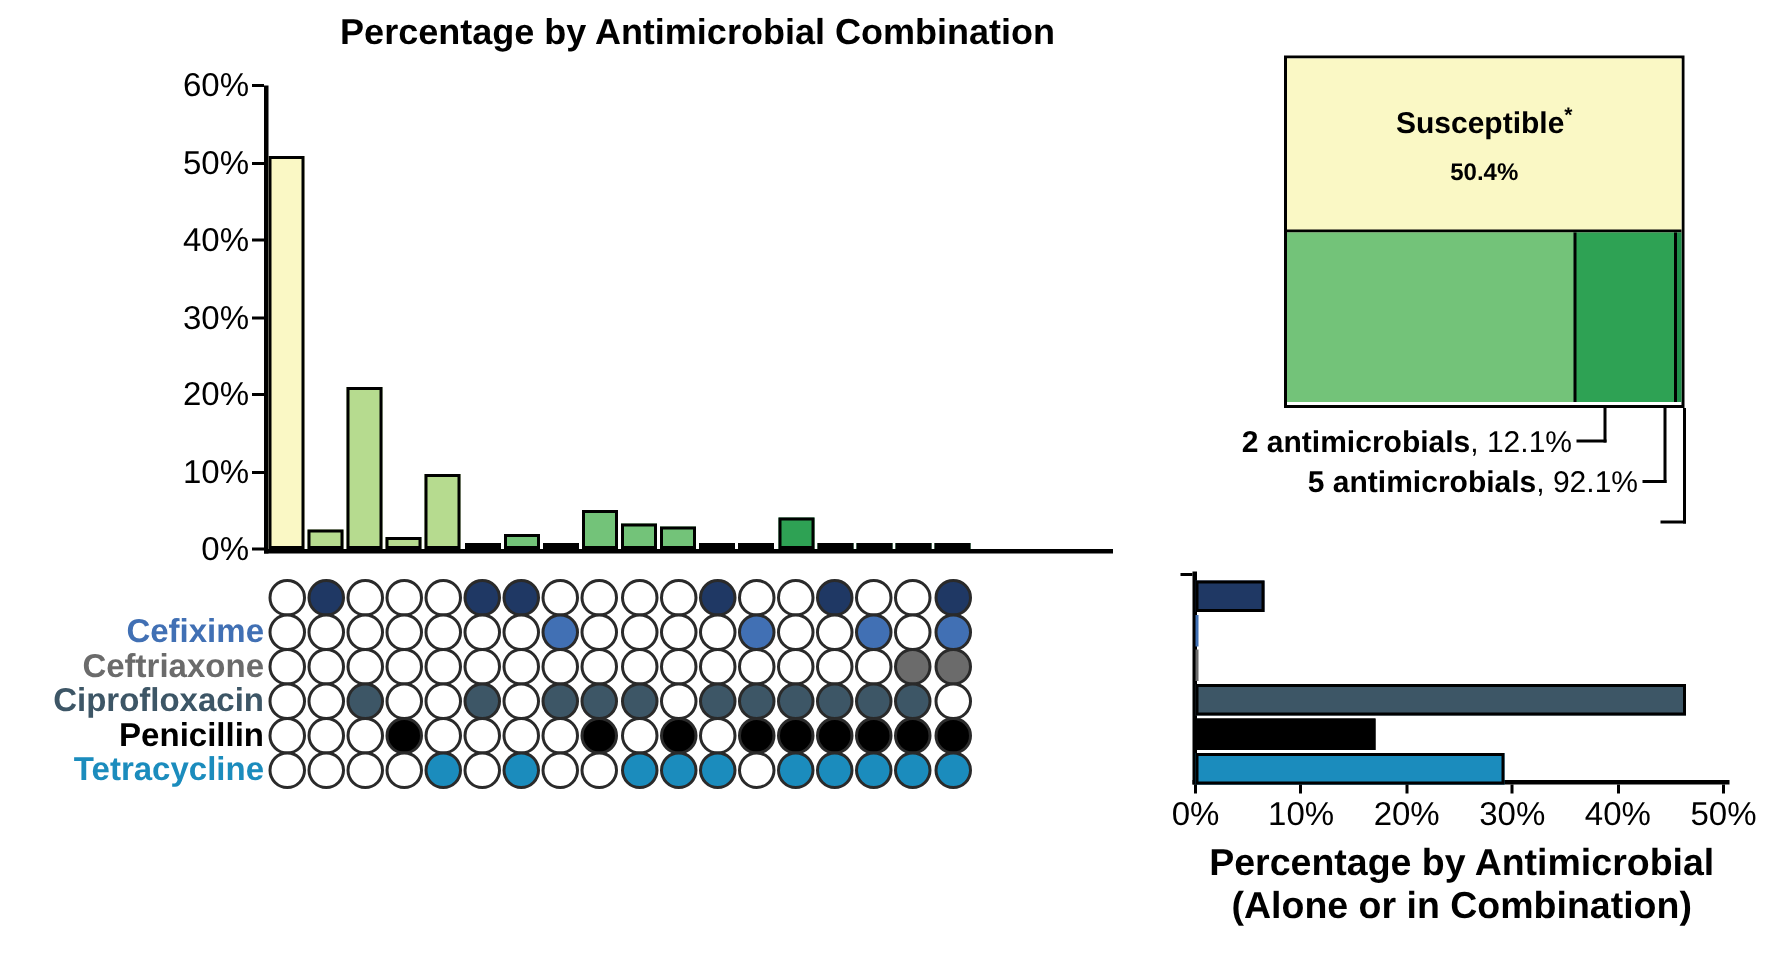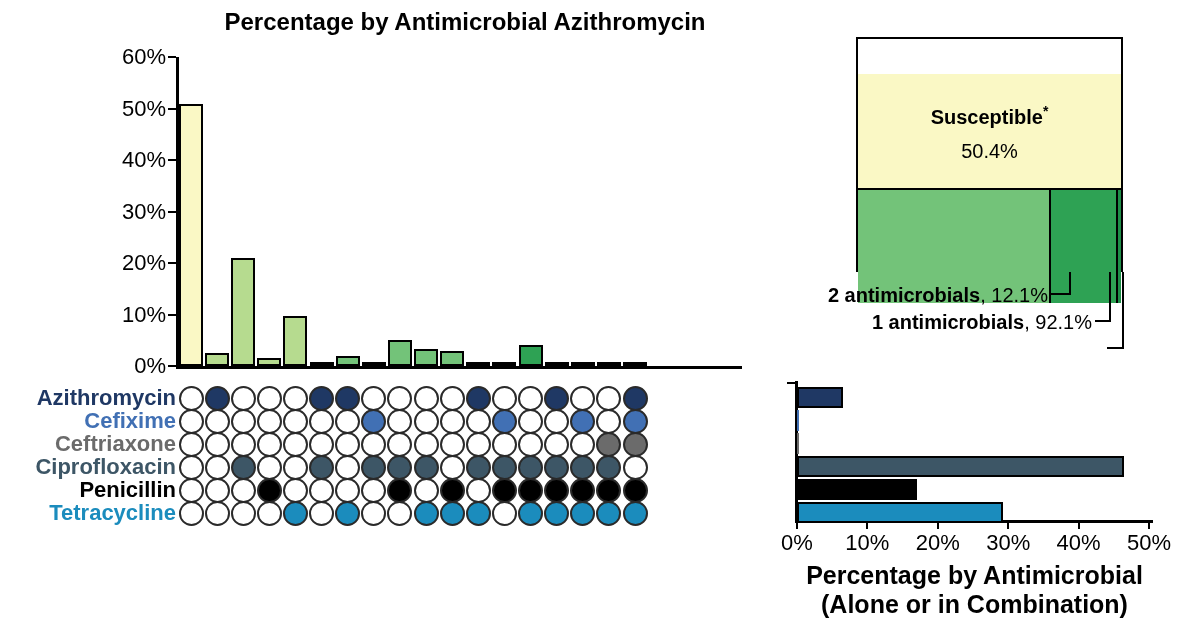--- a/index.html
+++ b/index.html
@@ -16,58 +16,58 @@
   .dot{box-sizing:border-box;width:25px;height:25px;border-radius:50%;border:2px solid #2a2a2a;background:#fff;}
   .row-label{width:172px;text-align:right;font-size:22px;font-weight:bold;line-height:24px;}
   .mosaic-box{left:856px;top:37px;width:267px;height:235px;border:2px solid #000;box-sizing:border-box;background:#fff;}
   .mosaic-top{width:100%;height:116px;border-bottom:2px solid #000;box-sizing:border-box;
     display:flex;flex-direction:column;align-items:center;justify-content:center;gap:12px;}
   .mosaic-bottom{width:100%;height:113px;display:flex;flex-direction:row;}
   .mosaic-seg{box-sizing:border-box;height:100%;}
   .mosaic-seg + .mosaic-seg{border-left:2px solid #000;}
   .seg-inner-label{display:flex;flex-direction:column;align-items:center;justify-content:center;gap:12px;height:100%;}
   .box-label{font-size:20px;font-weight:bold;line-height:22px;white-space:nowrap;}
-  .box-value{font-size:20px;line-height:22px;}
+  .box-value{font-size:16px;line-height:22px;font-weight:bold;}
   sup{font-size:14px;}
   .callout-text{font-size:20px;line-height:22px;white-space:nowrap;}
   .callout-text b{font-weight:bold;}
   .elbow{box-sizing:border-box;border-right:2px solid #000;border-bottom:2px solid #000;}
   .side-title{left:777px;width:395px;text-align:center;font-size:25px;font-weight:bold;line-height:28px;}
 </style>
 </head>
 <body>
 
 <div id="stage">
 
-  <div class="abs main-title">Percentage by Antimicrobial Azithromycin</div>
+  <div class="abs main-title">Percentage by Antimicrobial Combination</div>
 
   <div class="abs axis" style="left:176px;top:57px;width:3px;height:312px;"></div>
   <div class="abs axis" style="left:176px;top:366px;width:566px;height:3px;"></div>
   <div class="abs" id="main-chart-layer"></div>
 
   <div class="abs" id="matrix-layer"></div>
 
   <div class="abs mosaic-box">
-    <div class="mosaic-top" id="mosaic-top" style="background: rgb(250, 248, 197); margin-top: 35px;">
+    <div class="mosaic-top" id="mosaic-top" style="background: rgb(250, 248, 197);">
       <div class="box-label"><span>Susceptible</span><sup>*</sup></div>
       <div class="box-value">50.4%</div>
     </div>
     <div class="mosaic-bottom" id="mosaic-bottom">
       <div class="mosaic-seg" style="flex-grow: 12.1; flex-basis: 0px; background: rgb(115, 195, 121);"></div>
       <div class="mosaic-seg" style="flex-grow: 4.1; flex-basis: 0px; background: rgb(46, 162, 84);"></div>
       <div class="mosaic-seg" style="flex-grow: 0.2; flex-basis: 0px; background: rgb(31, 143, 73);"></div>
     </div>
   </div>
 
   <div class="abs elbow" style="left:1051px;top:272px;width:20px;height:23px;"></div>
   <div class="abs elbow" style="left:1095px;top:272px;width:16px;height:50px;"></div>
   <div class="abs elbow" style="left:1107px;top:272px;width:17px;height:77px;"></div>
 
   <div class="abs callout-text" style="right:137px;top:284px;"><b>2 antimicrobials</b><span>, 12.1%</span></div>
-  <div class="abs callout-text" style="right:93px;top:311px;"><b>1 antimicrobials</b><span>, 92.1%</span></div>
+  <div class="abs callout-text" style="right:93px;top:311px;"><b>5 antimicrobials</b><span>, 92.1%</span></div>
 
   <div class="abs axis" style="left:795px;top:381px;width:3px;height:142px;"></div>
   <div class="abs axis" style="left:787px;top:382px;width:8px;height:2px;"></div>
   <div class="abs axis" style="left:795px;top:520px;width:358px;height:3px;"></div>
   <div class="abs" id="side-chart-layer"></div>
 
   <div class="abs side-title" style="top:590px;">(Alone or in Combination)</div>
   <div class="abs side-title" style="top:561px;">Percentage by Antimicrobial</div>
 <div class="abs" style="left: 168px; top: 56px; width: 8px; height: 2px; background: rgb(0, 0, 0);"></div>
     <div class="abs ytick-label" style="left: 104px; top: 45px;">60%</div>
@@ -94,21 +94,20 @@
     <div class="abs bar" title="Ciprofloxacin+Penicillin: 4.6%" style="left: 387.96px; top: 340px; width: 24px; height: 26px; background: rgb(115, 195, 121);"></div>
     <div class="abs bar" title="Ciprofloxacin+Tetracycline: 2.9%" style="left: 414.08px; top: 349px; width: 24px; height: 17px; background: rgb(115, 195, 121);"></div>
     <div class="abs bar" title="Penicillin+Tetracycline: 2.6%" style="left: 440.2px; top: 351px; width: 24px; height: 15px; background: rgb(115, 195, 121);"></div>
     <div class="abs bar" title="Azithromycin+Ciprofloxacin+Tetracycline: 0.4%" style="left: 466.32px; top: 362px; width: 24px; height: 4px; background: rgb(46, 162, 84);"></div>
     <div class="abs bar" title="Cefixime+Ciprofloxacin+Penicillin: 0.1%" style="left: 492.44px; top: 362px; width: 24px; height: 4px; background: rgb(46, 162, 84);"></div>
     <div class="abs bar" title="Ciprofloxacin+Penicillin+Tetracycline: 3.6%" style="left: 518.56px; top: 345px; width: 24px; height: 21px; background: rgb(46, 162, 84);"></div>
     <div class="abs bar" title="Azithromycin+Ciprofloxacin+Penicillin+Tetracycline: 0.1%" style="left: 544.68px; top: 362px; width: 24px; height: 4px; background: rgb(31, 143, 73);"></div>
     <div class="abs bar" title="Cefixime+Ciprofloxacin+Penicillin+Tetracycline: 0.1%" style="left: 570.8px; top: 362px; width: 24px; height: 4px; background: rgb(31, 143, 73);"></div>
     <div class="abs bar" title="Ceftriaxone+Ciprofloxacin+Penicillin+Tetracycline: 0.1%" style="left: 596.92px; top: 362px; width: 24px; height: 4px; background: rgb(31, 143, 73);"></div>
     <div class="abs bar" title="Azithromycin+Cefixime+Ceftriaxone+Penicillin+Tetracycline: 0.1%" style="left: 623.04px; top: 362px; width: 24px; height: 4px; background: rgb(31, 143, 73);"></div>
-    <div class="abs row-label" style="left: 4px; top: 386px; color: rgb(31, 56, 100);">Azithromycin</div>
     <div class="abs dot" style="left: 178.5px; top: 385.5px;"></div>
     <div class="abs dot" style="left: 204.62px; top: 385.5px; background: rgb(31, 56, 100);"></div>
     <div class="abs dot" style="left: 230.74px; top: 385.5px;"></div>
     <div class="abs dot" style="left: 256.86px; top: 385.5px;"></div>
     <div class="abs dot" style="left: 282.98px; top: 385.5px;"></div>
     <div class="abs dot" style="left: 309.1px; top: 385.5px; background: rgb(31, 56, 100);"></div>
     <div class="abs dot" style="left: 335.22px; top: 385.5px; background: rgb(31, 56, 100);"></div>
     <div class="abs dot" style="left: 361.34px; top: 385.5px;"></div>
     <div class="abs dot" style="left: 387.46px; top: 385.5px;"></div>
     <div class="abs dot" style="left: 413.58px; top: 385.5px;"></div>

